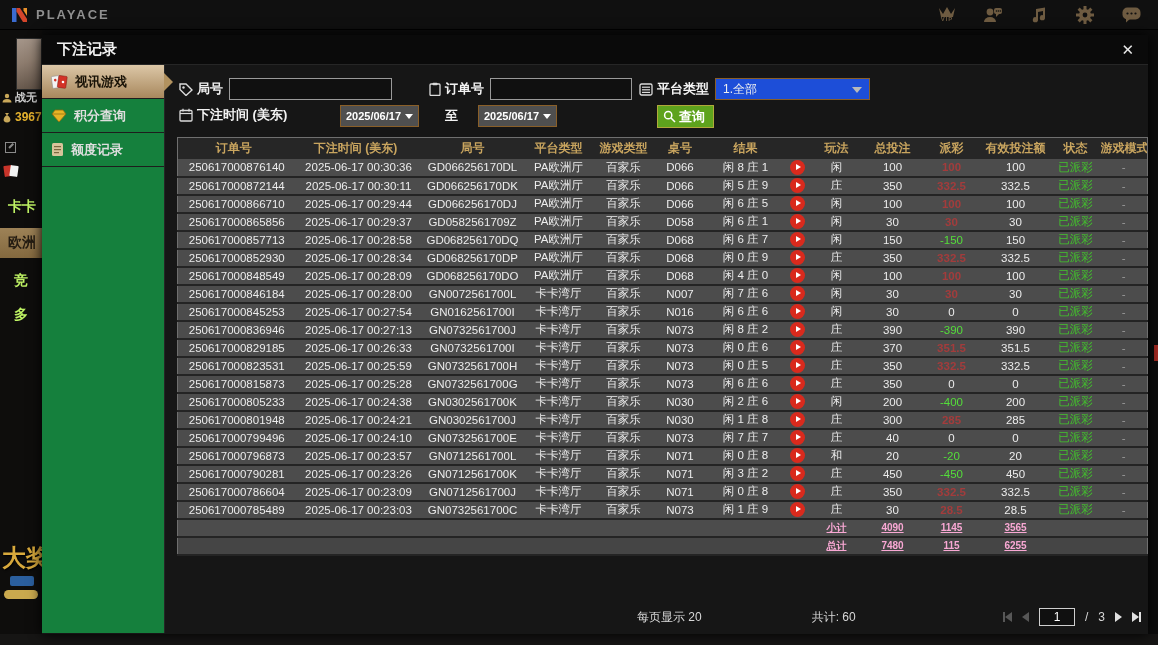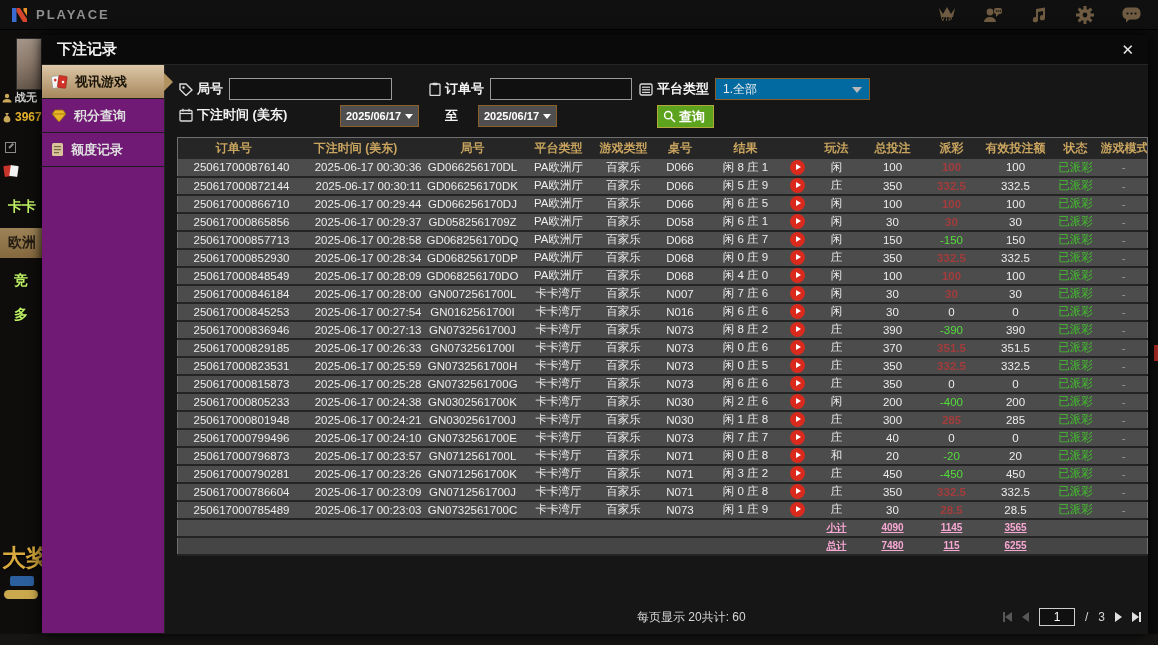--- a/index.html
+++ b/index.html
@@ -36,70 +36,70 @@
   .bg-right-accent { position:absolute; right:0; top:345px; width:4px; height:16px; background:#a42a22; }
 
   
   .modal { position:absolute; left:42px; top:35px; width:1106px; height:599px; background:#161616; box-shadow:0 0 12px #000; }
   .modal-header { height:30px; background:#0a0a0a; display:flex; align-items:center; border-bottom:1px solid #262626;}
   .modal-title { color:#f0f0f0; font-size:15px; font-weight:bold; padding-left:15px; }
   .modal-close { margin-left:auto; margin-right:14px; color:#e8e8e8; font-size:15px; cursor:pointer; line-height:1;}
   .modal-body { display:flex; height:568px; }
 
   
-  .msidebar { width:123px; background:#701a75; border-right:1px solid #262626; }
+  .msidebar { width:123px; background:#15803d; border-right:1px solid #262626; }
   .side-item { height:34px; display:flex; align-items:center; gap:7px; padding-left:9px;
     color:#dedede; font-size:13px; font-weight:bold; border-bottom:1px solid #1d1d1d; cursor:pointer; position:relative;}
   .side-item.active { background:linear-gradient(#dcc7a7,#a8885d); color:#181206; }
   .side-item.active::after { content:""; position:absolute; right:-9px; top:50%; margin-top:-9px;
     border-top:9px solid transparent; border-bottom:9px solid transparent; border-left:9px solid #b2925f; z-index:3;}
 
   
   .mcontent { position:relative; flex:1; background:#161616; }
 
   
   .frow { position:absolute; display:flex; align-items:center; }
   .flabel { color:#f2f2f2; font-size:13px; font-weight:bold; margin:0 6px 0 4px; white-space:nowrap;}
   .ftext-input { width:163px; height:22px; background:#101010; border:1px solid #9a9a9a; color:#eee; font-size:12px; padding:0 5px;}
   .ftext-input.short { width:142px; }
-  .fselect { width:155px; height:22px; background:#0369a1; border:1px solid #8a5f28; color:#f0f0f0;
+  .fselect { width:155px; height:22px; background:#1d4ed8; border:1px solid #8a5f28; color:#f0f0f0;
     font-size:12px; display:flex; align-items:center; padding-left:7px; position:relative; cursor:pointer;}
   .fselect .chev { position:absolute; right:7px; top:8px; border-left:5px solid transparent; border-right:5px solid transparent; border-top:6px solid #b9b9b9;}
   .date-btn { width:79px; height:22px; background:#4f4f4f; border:1px solid #8a5f28; color:#fff; font-size:11px;
     display:flex; align-items:center; justify-content:center; gap:4px; cursor:pointer; font-weight:bold;}
   .date-btn .chev { border-left:4px solid transparent; border-right:4px solid transparent; border-top:5px solid #fff; }
   .to-label { color:#f2f2f2; font-size:13px; font-weight:bold; }
   .search-btn { height:23px; background:#5ea31d; border:1px solid #b0a93a; color:#fff; font-size:13px; font-weight:bold;
     display:flex; align-items:center; gap:3px; padding:0 8px 0 5px; cursor:pointer; }
 
   
   .btable-wrap { position:absolute; left:12px; top:72px; width:970px; }
   table.btable { width:970px; border-collapse:collapse; table-layout:fixed; border:1px solid #6f6f6f; }
   .btable th { background:#262626; color:#c9a55f; font-size:12px; font-weight:bold; height:21px;
     white-space:nowrap; overflow:hidden; }
   .btable td { background:#4c4c4c; color:#ececec; font-size:11.5px; height:18px; text-align:center;
     border-bottom:2px solid #242424; white-space:nowrap; overflow:hidden; }
-  .btable td.c-order, .btable td.c-time { text-align:right; padding-left:6px; }
+  .btable td.c-order, .btable td.c-time { text-align:center; padding-left:6px; }
   .playwrap { display:flex; justify-content:center; }
   .play-btn { width:15px; height:15px; border-radius:50%; background:#d92a1d; position:relative; cursor:pointer; }
   .play-btn::after { content:""; position:absolute; left:5.5px; top:4px;
     border-top:3.5px solid transparent; border-bottom:3.5px solid transparent; border-left:5.5px solid #fff; }
   td.payout.win { color:#a33c3c; font-weight:bold;}
   td.payout.loss { color:#54de3a; }
   td.payout.zero { color:#ececec; }
   td.c-status { color:#42c32c; }
   td.c-mode { color:#9a9a9a; }
   tr.sumrow td { color:#f9a8d4; font-weight:bold; font-size:10px;text-decoration:underline; }
   tr.totalrow td { background:#454545; }
 
   
   .pagination { position:absolute; left:12px; bottom:4px; width:970px; height:24px; display:flex; align-items:center;
     color:#d8d8d8; font-size:12px; }
   .pg-perpage { margin-left:460px; }
-  .pg-total { }
+  .pg-total { margin-left:110px; }
   .pg-controls { margin-left:auto; display:flex; align-items:center; gap:10px; padding-right:6px;}
   .pgbtn { display:flex; align-items:center; cursor:pointer; }
   .tri-l { border-top:5px solid transparent; border-bottom:5px solid transparent; border-right:7px solid #e0e0e0; }
   .tri-r { border-top:5px solid transparent; border-bottom:5px solid transparent; border-left:7px solid #e0e0e0; }
   .dim .tri-l { border-right-color:#575757; }
   .vbar { width:2px; height:10px; background:#e0e0e0; } .dim .vbar { background:#575757; }
   .pg-input { width:36px; height:18px; background:#101010; border:1px solid #cfcfcf; color:#fff;
     text-align:center; font-size:12px; }
   .pg-sep { color:#d8d8d8; }
 </style>

